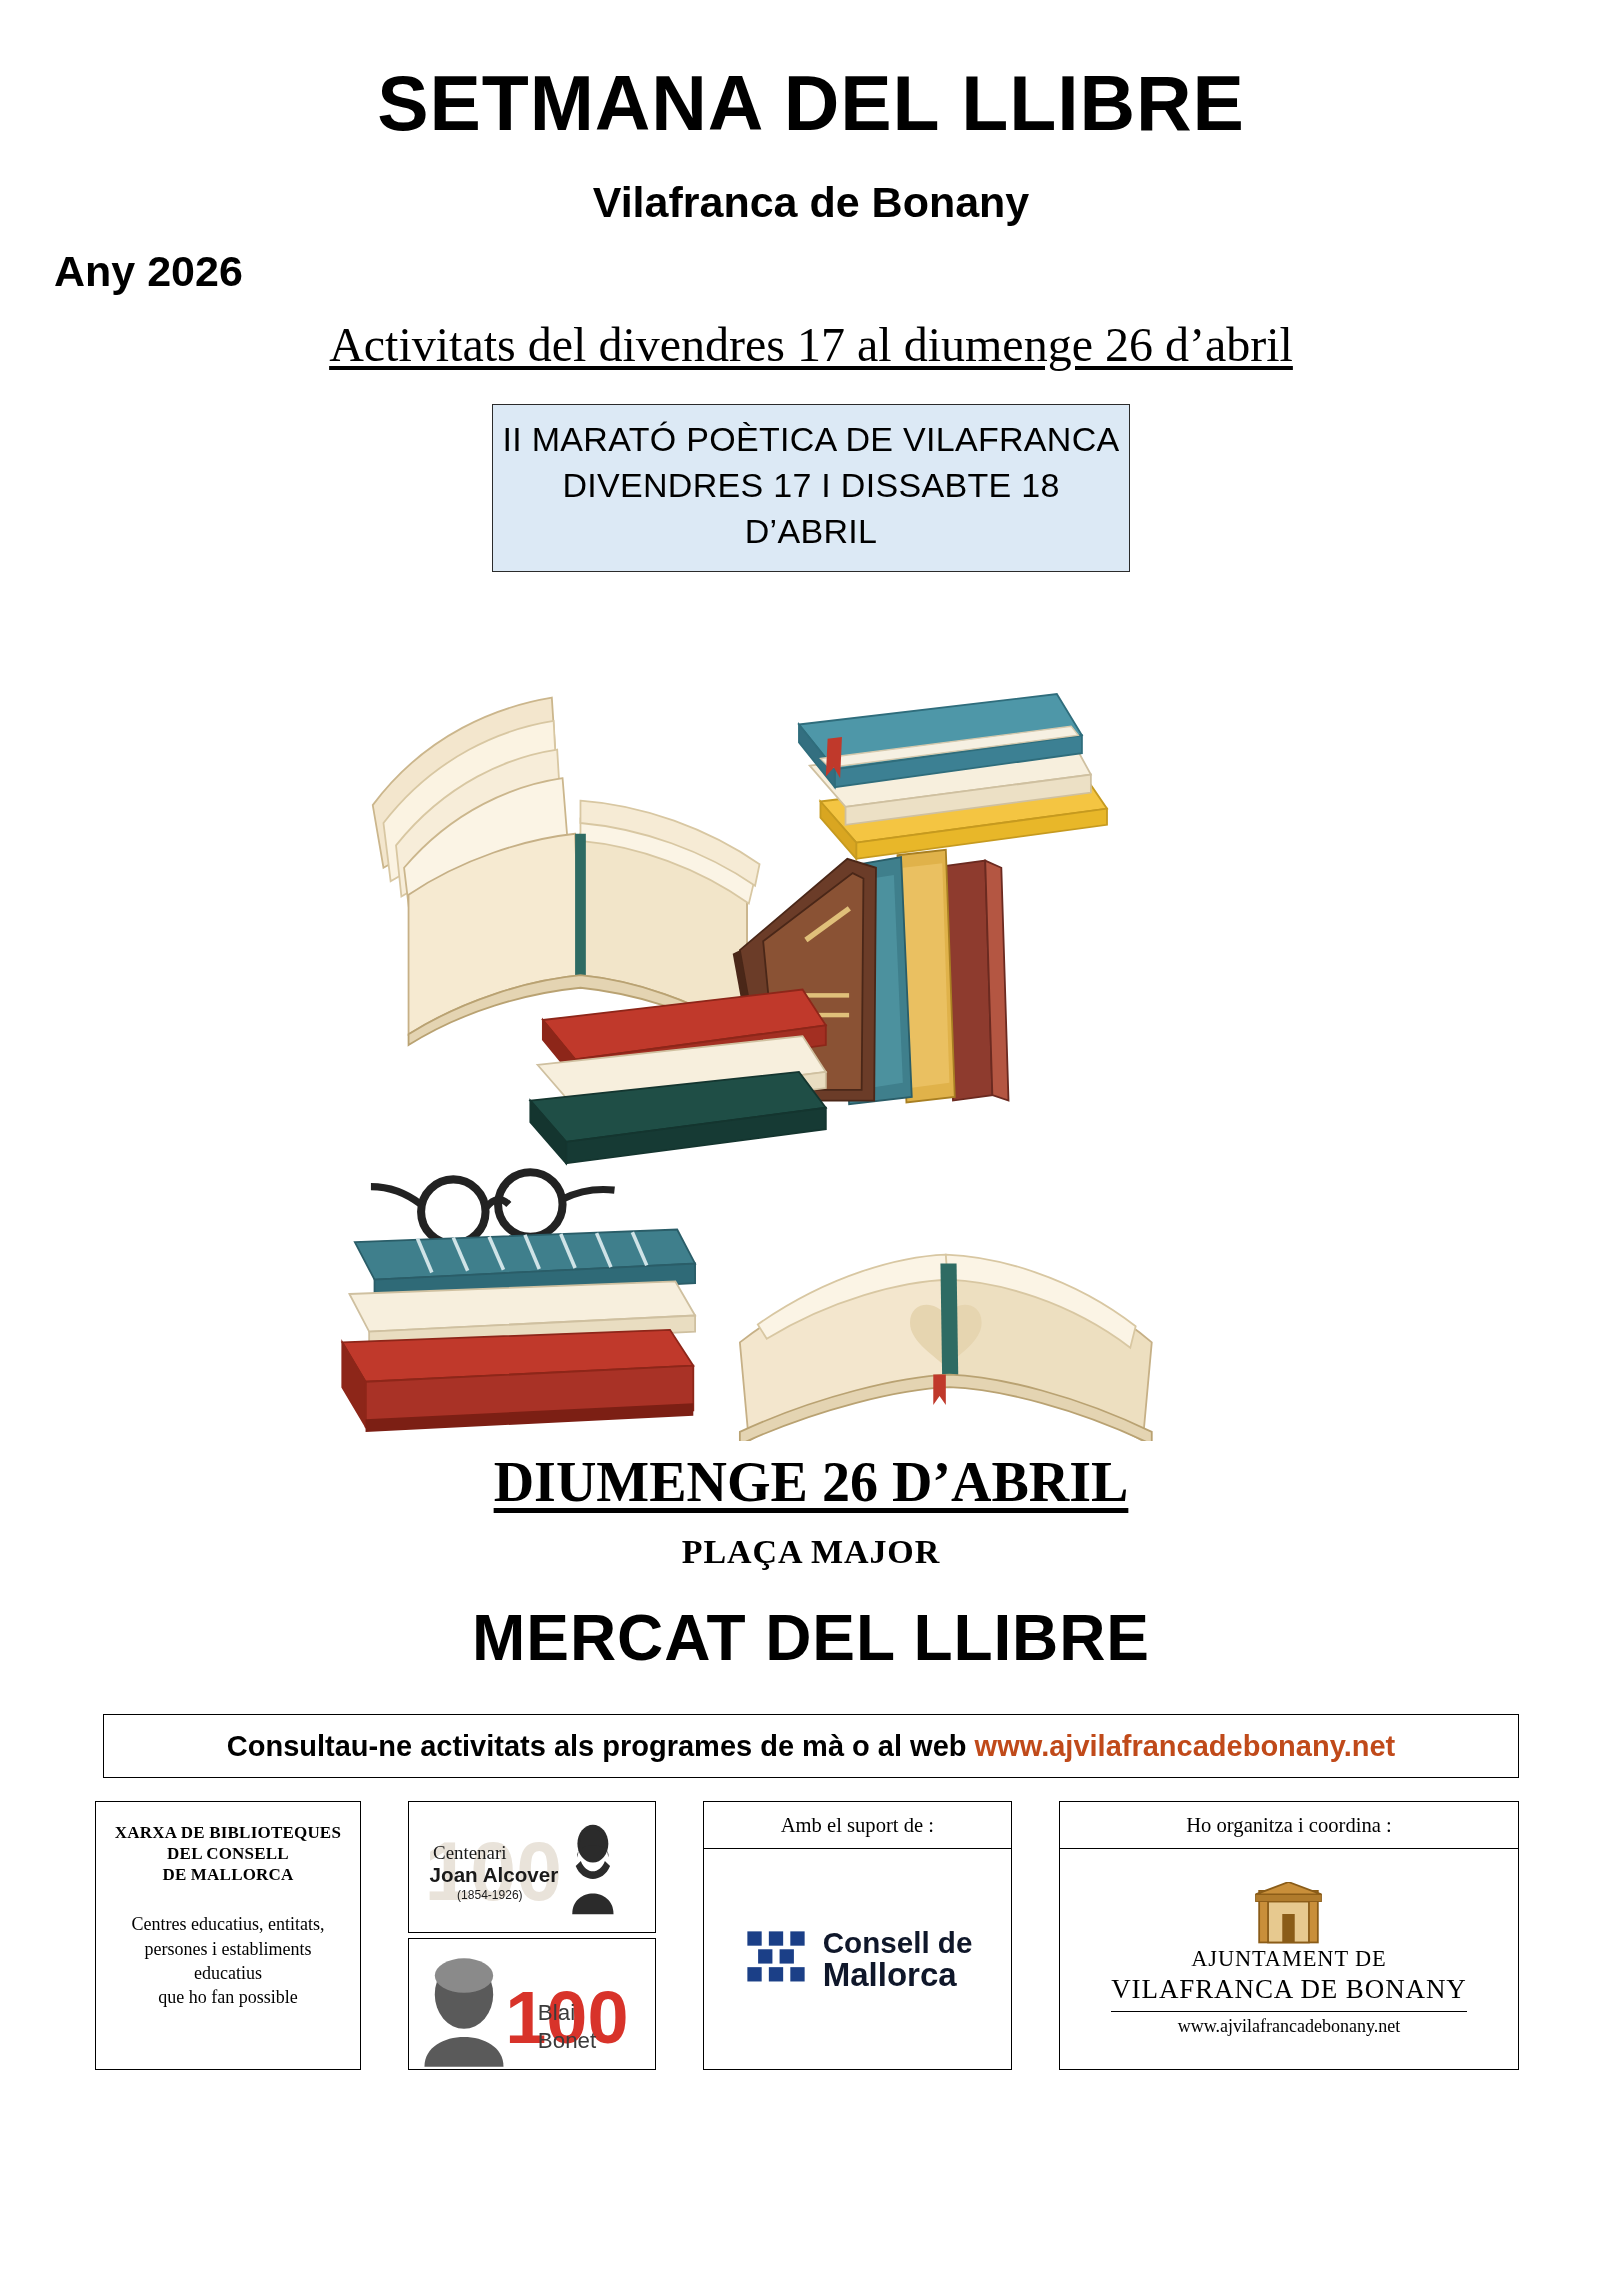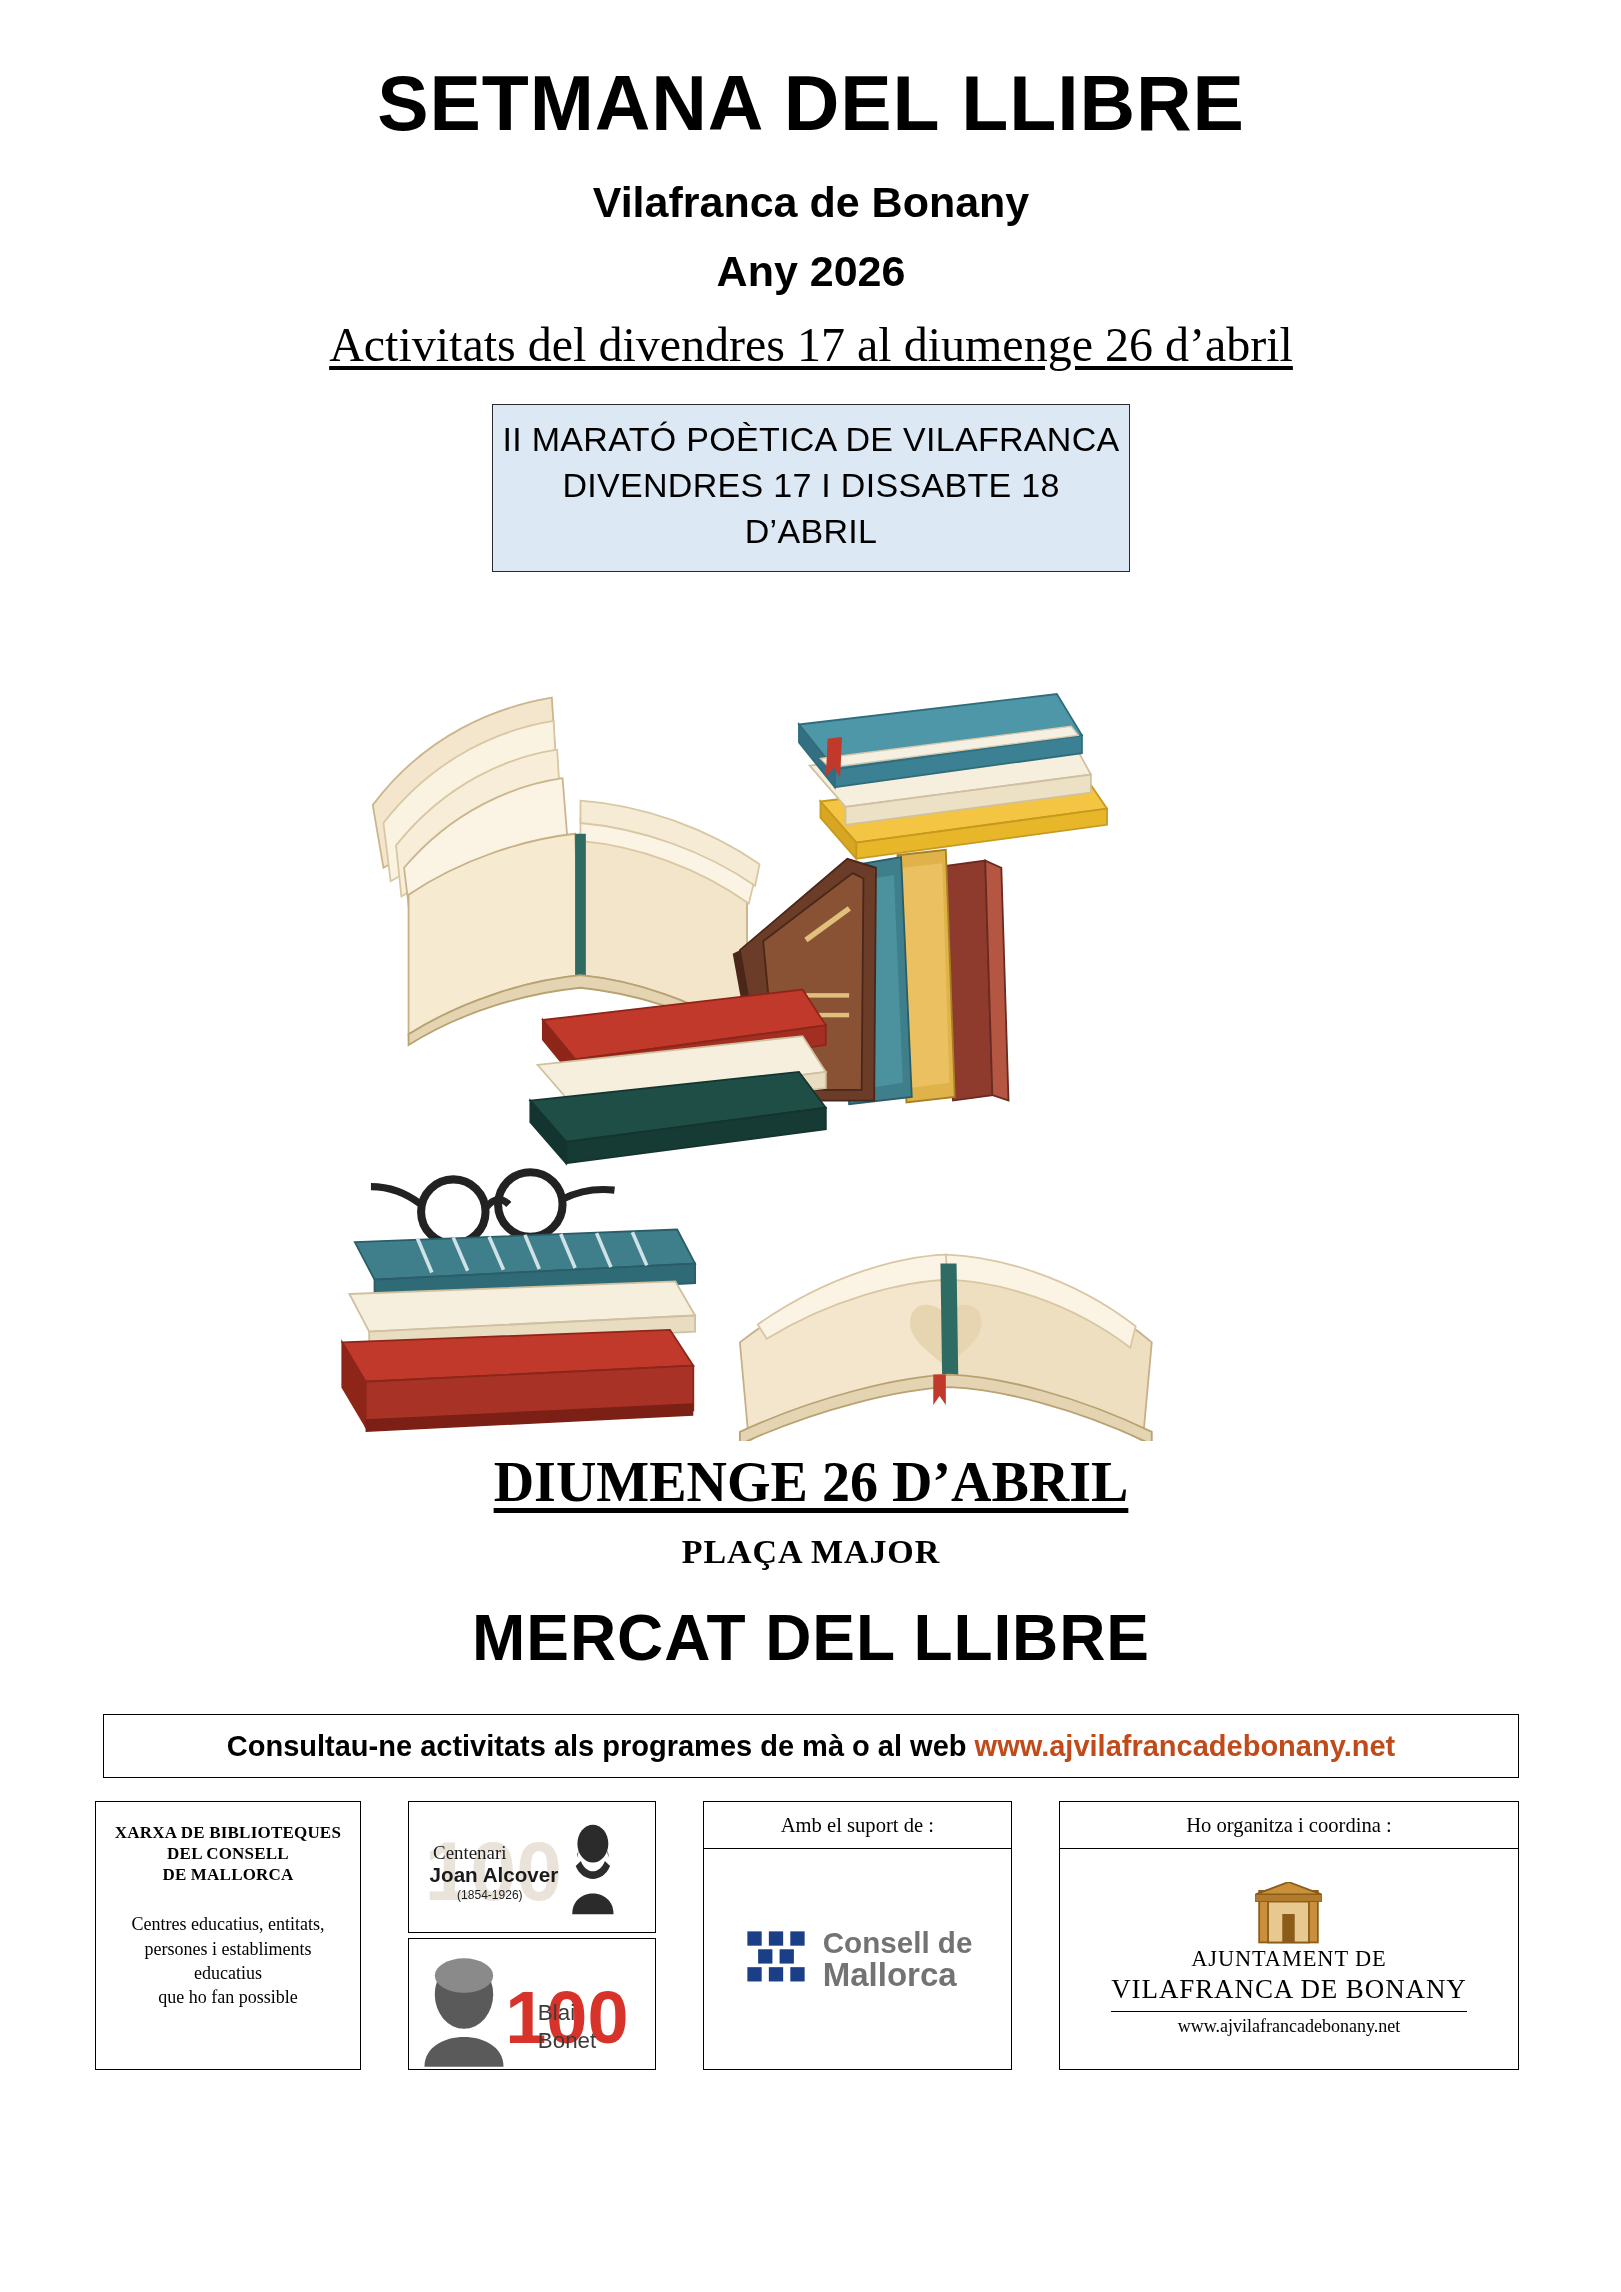--- a/index.html
+++ b/index.html
@@ -34,21 +34,21 @@
     line-height: 1.05;
   }
   .title-sub1 {
     text-align: center;
     font-family: "Liberation Sans", sans-serif;
     font-weight: bold;
     font-size: 43px;
     margin-top: 34px;
   }
   .title-sub2 {
-    text-align: center;
+    text-align: left;
     font-family: "Liberation Sans", sans-serif;
     font-weight: bold;
     font-size: 43px;
     margin-top: 19.7px;
   }
   .title-dates {
     text-align: center;
     font-family: "Liberation Serif", serif;
     font-size: 48px;
     margin-top: 21px;
@@ -200,21 +200,21 @@
     flex-direction: column;
   }
 
   .consell-wrap {
     display: flex;
     align-items: center;
     gap: 12.5px;
   }
   .consell-text {
     font-family: "Liberation Sans", sans-serif;
-    color: #737373;
+    color: #0f172a;
     font-weight: bold;
     line-height: 1.02;
   }
   .consell-text .l1 { font-size: 29.6px; }
   .consell-text .l2 { font-size: 33px; }
 
   .ajt-text {
     font-family: "Liberation Serif", serif;
     text-align: center;
     line-height: 1.2;

